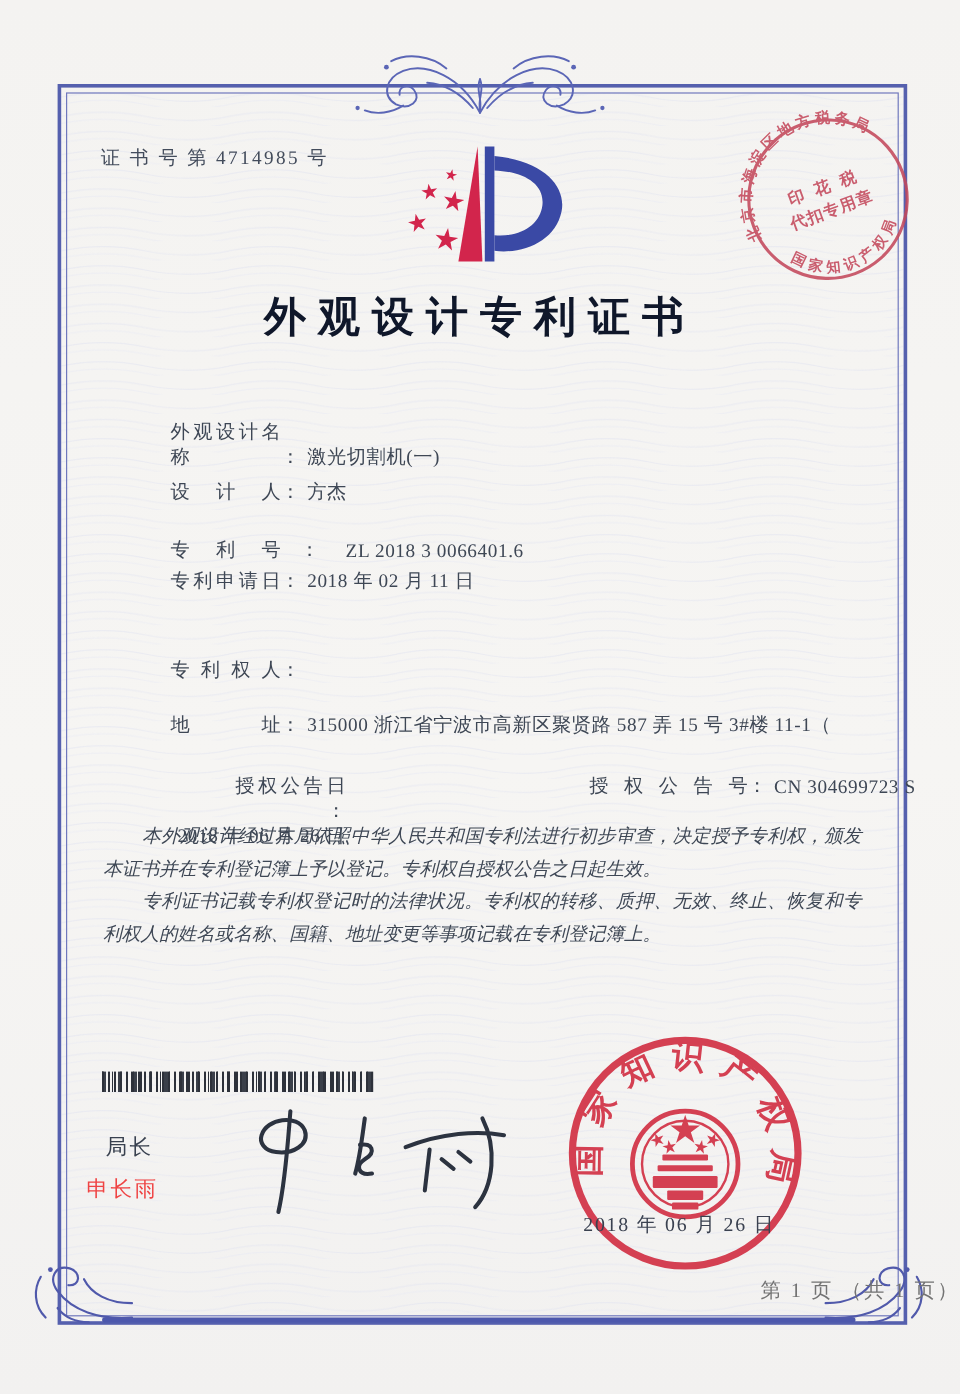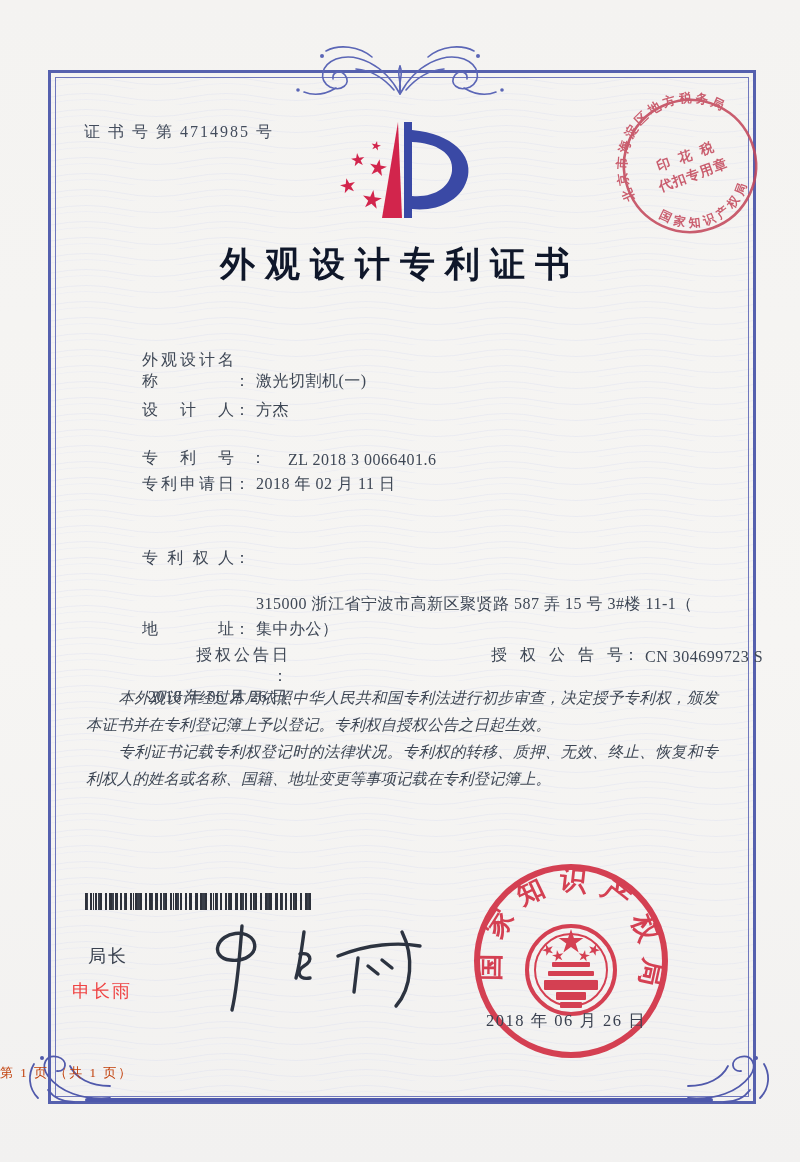--- a/index.html
+++ b/index.html
@@ -63,22 +63,22 @@
   }
   .officer-title { position:absolute; left:88px; top:944px; z-index:2; font-size:18px; letter-spacing:2px; color:#39414f; }
   .officer-name  { position:absolute; left:72px; top:979px; z-index:2; font-size:18px; letter-spacing:2px; color:#ef4444; }
   .signature { position:absolute; left:192px; top:918px; z-index:2; }
   .main-seal { position:absolute; left:468px; top:858px; width:206px; height:206px; z-index:3; opacity:.92; }
   .seal-date {
     position:absolute; left:486px; top:1010px; z-index:4;
     font-size:16.5px; letter-spacing:1.5px; color:#3a4150;
   }
   .footer {
-    position:absolute; left:0; top:1064px; width:100%; text-align:left; z-index:3;
-    font-size:13px; letter-spacing:2px; color:#c2410c;
+    position:absolute; left:0; top:1064px; width:100%; text-align:right; z-index:3;
+    font-size:17px; letter-spacing:2px; color:#737373;
   }
 </style>
 </head>
 <body>
 
 <svg class="waves" width="702" height="1028">
   <defs>
     <pattern id="wv" width="140" height="16" patternUnits="userSpaceOnUse">
       <path d="M0,8 Q35,1 70,8 T140,8" stroke="#dde0f0" stroke-width="1" fill="none"></path>
       <path d="M0,14 Q35,7 70,14 T140,14" stroke="#e6e8f4" stroke-width="1" fill="none"></path>
@@ -186,21 +186,20 @@
 </div>
 <div class="row" style="top:548px;">
   <span class="lbl">专利权人</span>
     <span class="colon">：</span>
 </div>
 <div class="row" style="top:594px;">
   <span class="lbl">地址</span>
     <span class="colon">：</span>
   <span class="val">
     <span style="display:block;">315000 浙江省宁波市高新区聚贤路 587 弄 15 号 3#楼 11-1（</span>
-    <span style="display:block;margin-top:4px;">集中办公）</span>
   </span>
 </div>
 <div class="row" style="top:645px;flex-direction:column;">
   <span class="lbl">授权公告日</span>
     <span class="colon">：</span>
   <span class="val">2018 年 06 月 26 日</span>
 </div>
 <div class="row row-grant-no" style="top:645px;">
   <span class="lbl">授权公告号</span>
     <span class="colon">：</span>

